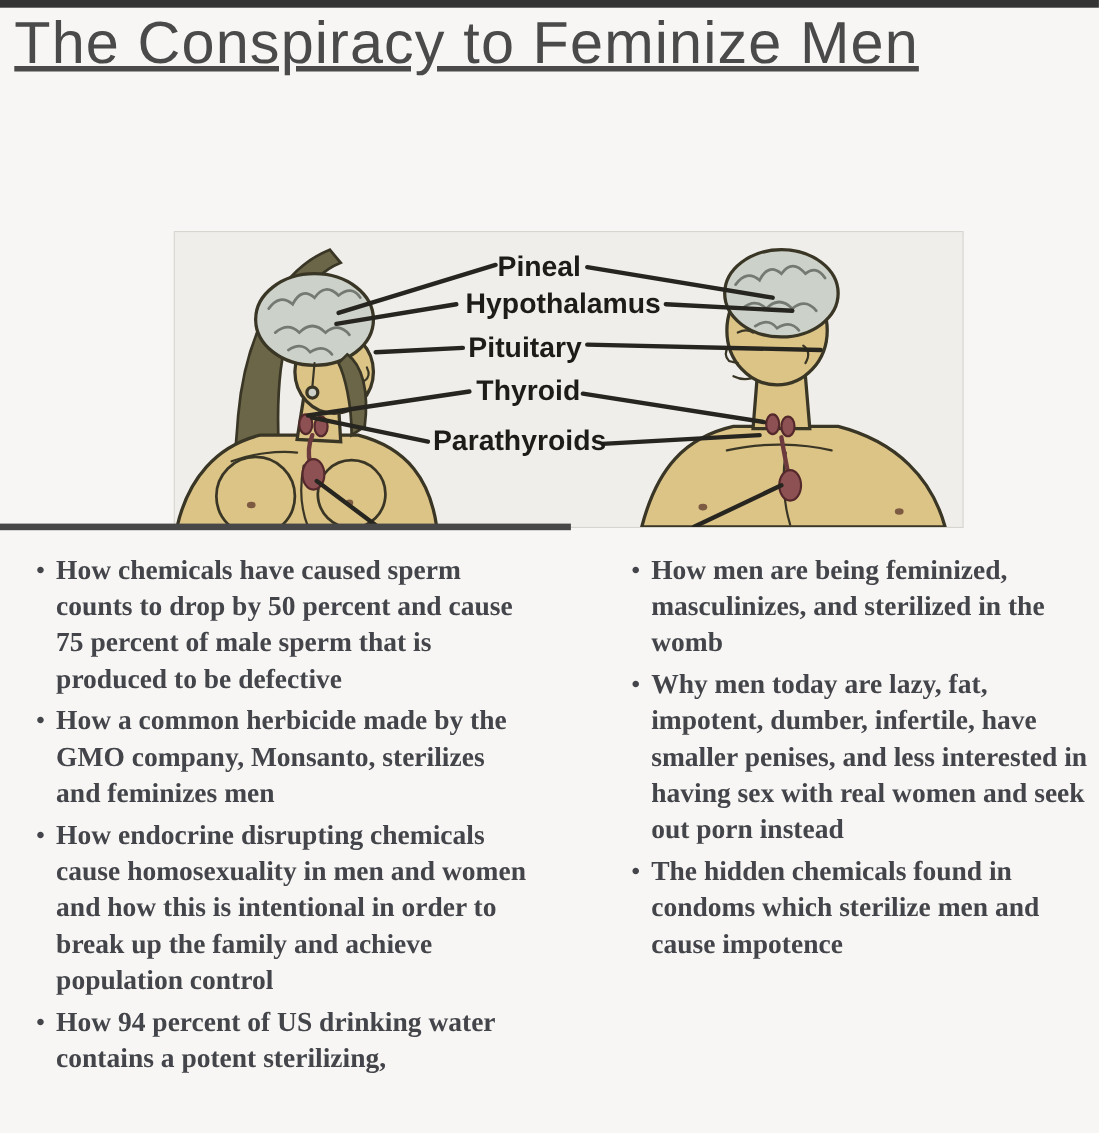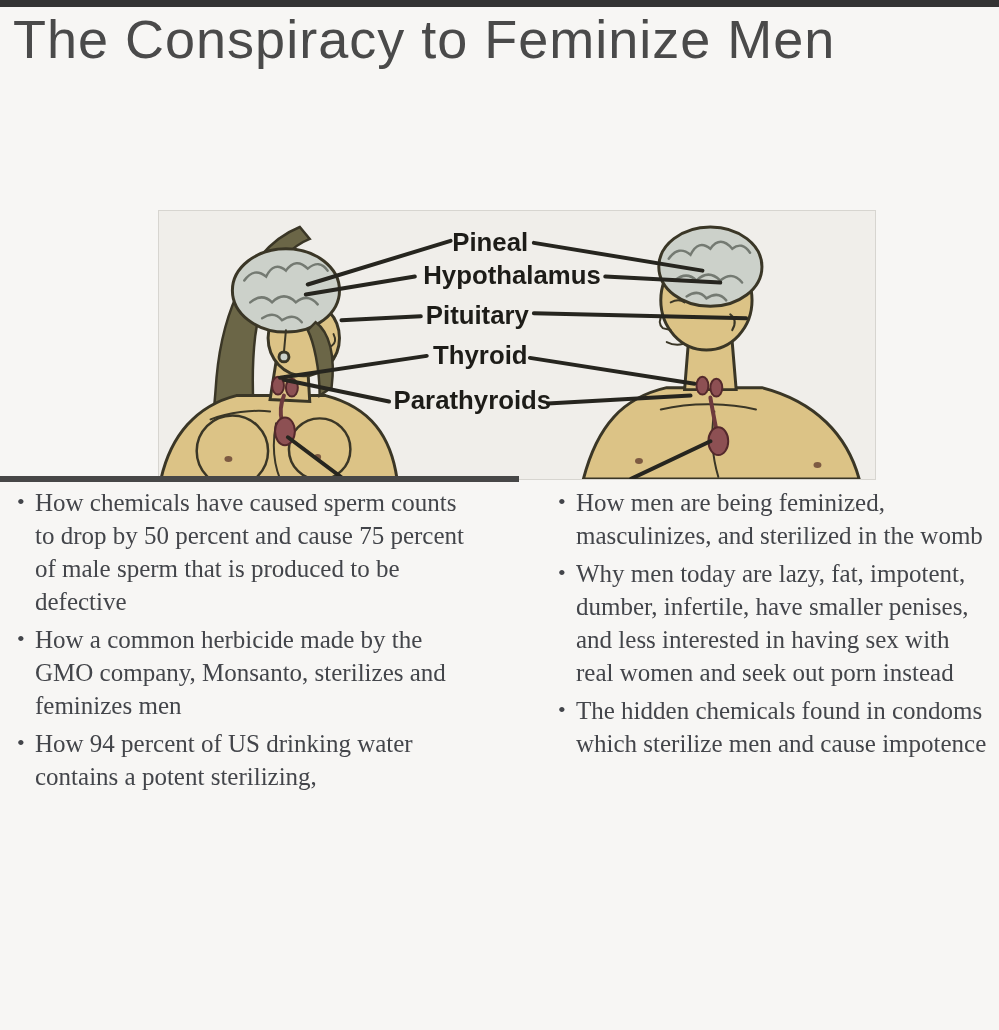--- a/index.html
+++ b/index.html
@@ -12,36 +12,37 @@
   .top-bar {
     position:absolute; left:0; top:0; width:999px; height:7px;
     background:var(--top_bar,#343434);
   }
   .title {
     position:absolute; left:13px; top:6px;
     font-family:"Liberation Sans",sans-serif;
     font-size:54px; line-height:66px; font-weight:400;
     letter-spacing:1px; color:var(--title_text,#4a4a4a);
     margin:0;
+    text-decoration:underline;
   }
   .panel {
     position:absolute; left:158px; top:210px; width:718px; height:270px;
     background:var(--panel_bg,#f0eeea);
     border:1px solid var(--panel_border,#d7d5d0);
     box-sizing:border-box;
   }
   .panel svg { display:block; width:100%; height:100%; }
   .divider {
     position:absolute; left:0; top:476px; width:519px; height:6px;
     background:var(--divider_bar,#474747);
   }
   ul.bullets {
-    list-style:none; margin:0; padding:0;
+    list-style:none; margin:16px; padding:0;
     position:absolute; top:486px;
-    font-size:25px; line-height:33px; font-weight:normal;
+    font-size:25px; line-height:33px; font-weight:bold;
     color:var(--body_text,#43454a);
   }
   ul.bullets.left  { left:19px;  width:448px; }
   ul.bullets.right { left:560px; width:430px; }
   ul.bullets li { position:relative; padding-left:16px; margin-bottom:5px; }
   ul.bullets li::before {
     content:"\2022";
     position:absolute; left:-2px; top:-1px; font-size:22px;
   }
   
@@ -145,20 +146,21 @@
         <text class="glabel" x="316" y="200" text-anchor="middle">Parathyroids</text>
       </g>
     </svg>
   </div>
 
   <div class="divider"></div>
 
   <ul class="bullets left">
       <li>How chemicals have caused sperm counts to drop by 50 percent and cause 75 percent of male sperm that is produced to be defective</li>
       <li>How a common herbicide made by the GMO company, Monsanto, sterilizes and feminizes men</li>
+      <li>How endocrine disrupting chemicals cause homosexuality in men and women and how this is intentional in order to break up the family and achieve population control</li>
       <li>How 94 percent of US drinking water contains a potent sterilizing,</li>
     </ul>
   <ul class="bullets right">
       <li>How men are being feminized, masculinizes, and sterilized in the womb</li>
       <li>Why men today are lazy, fat, impotent, dumber, infertile, have smaller penises, and less interested in having sex with real women and seek out porn instead</li>
       <li>The hidden chemicals found in condoms which sterilize men and cause impotence</li>
     </ul>
 
 </div>
 

